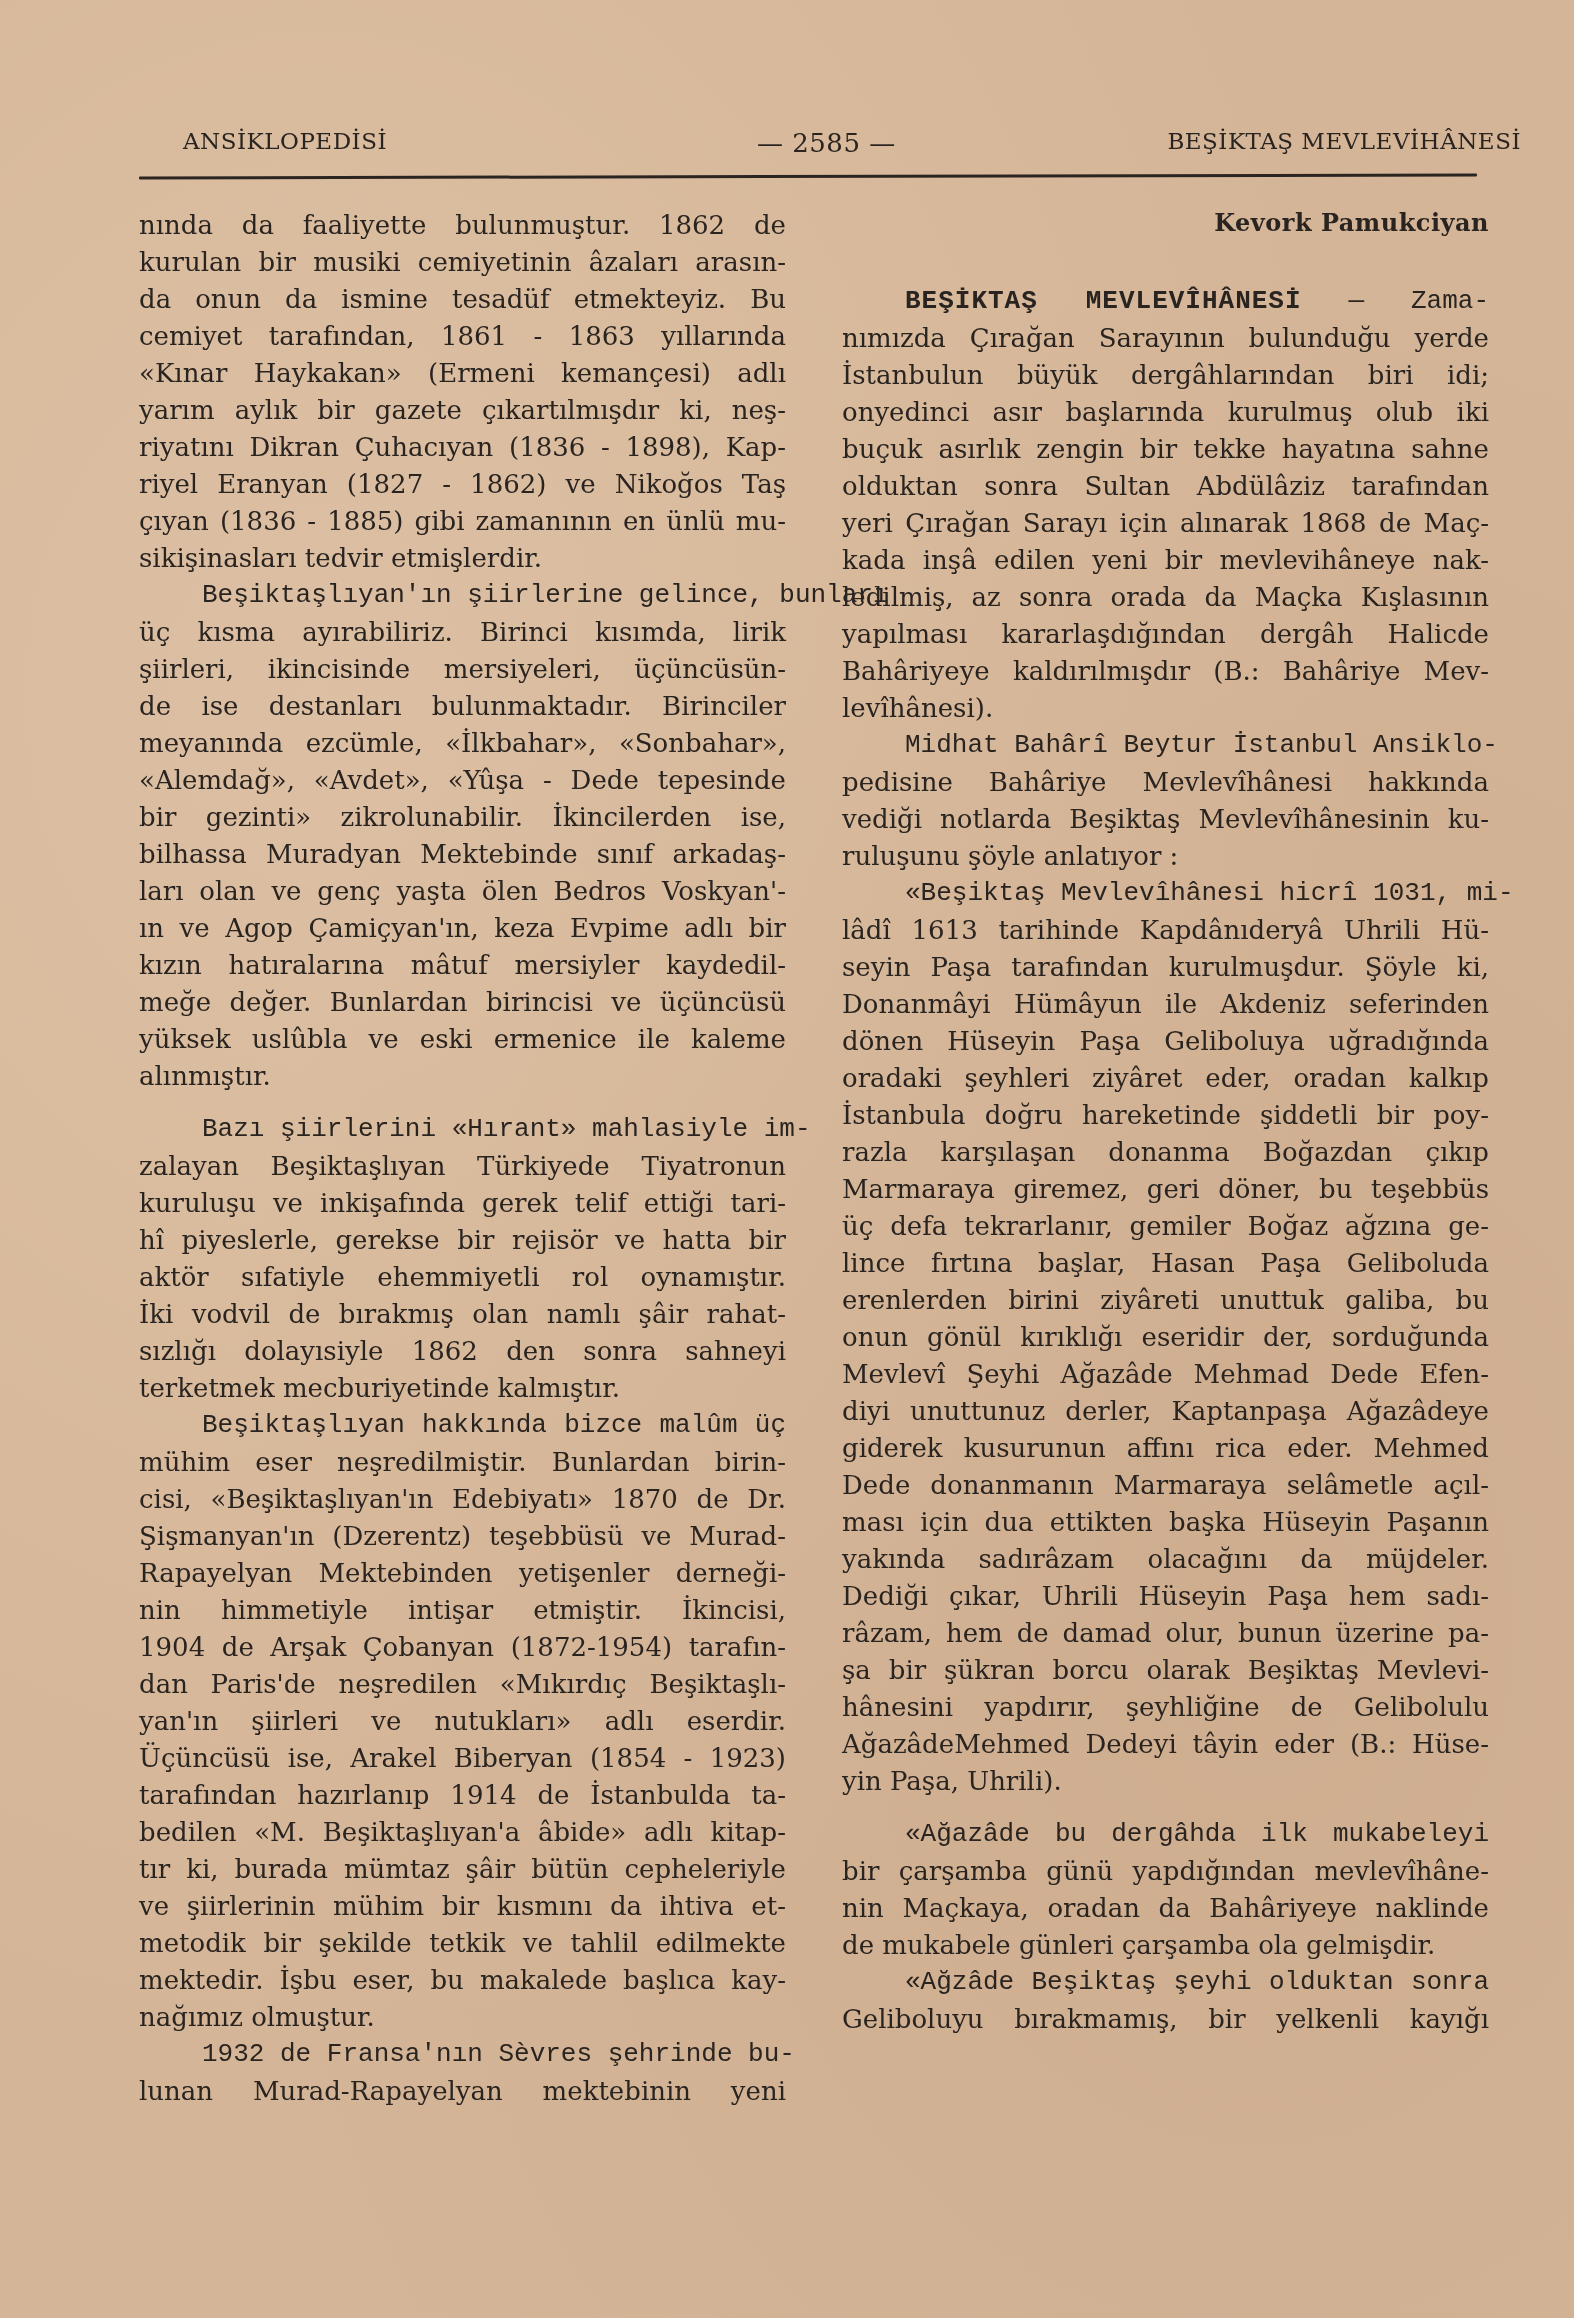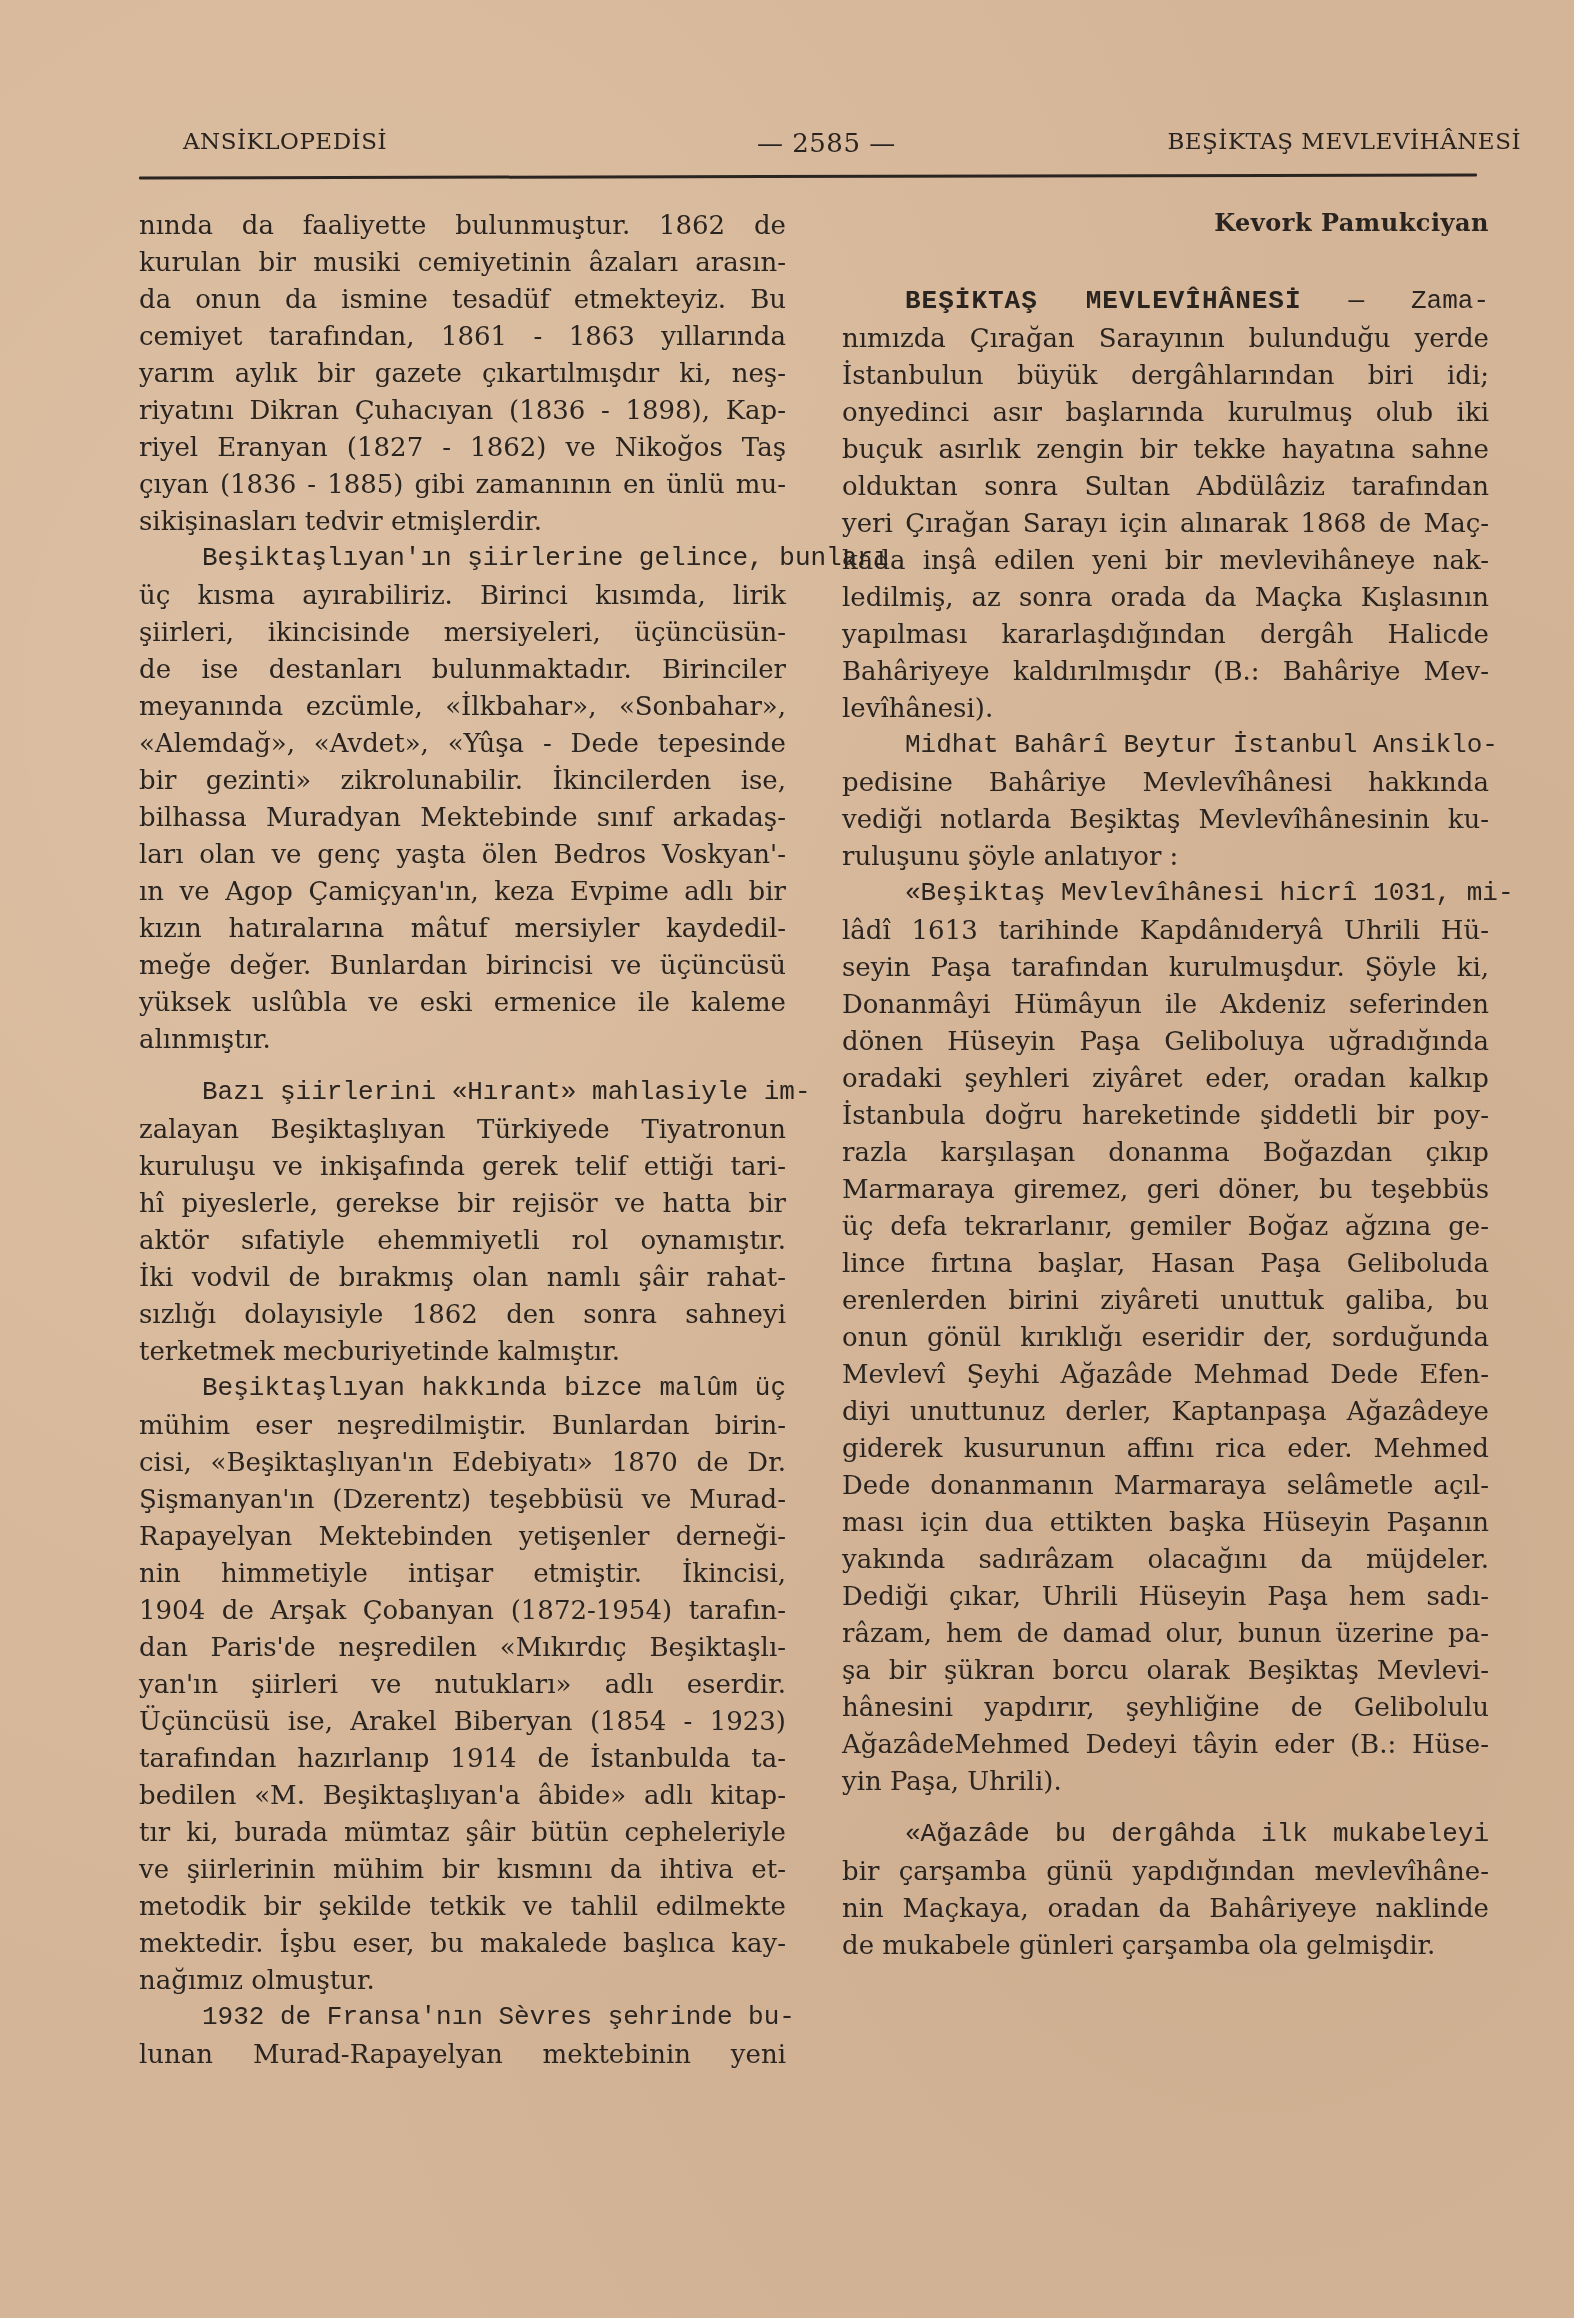--- a/index.html
+++ b/index.html
@@ -49,20 +49,21 @@
   <span class="hdr-right">BEŞİKTAŞ MEVLEVİHÂNESİ</span>
 </div>
 <div class="header-rule"></div>
 
 <div class="column col-left" id="left-col">
     <div>
       <span class="line">nında da faaliyette bulunmuştur. 1862 de</span>
       <span class="line">kurulan bir musiki cemiyetinin âzaları arasın-</span>
       <span class="line">da onun da ismine tesadüf etmekteyiz. Bu</span>
       <span class="line">cemiyet tarafından, 1861 - 1863 yıllarında</span>
+      <span class="line">«Kınar Haykakan» (Ermeni kemançesi) adlı</span>
       <span class="line">yarım aylık bir gazete çıkartılmışdır ki, neş-</span>
       <span class="line">riyatını Dikran Çuhacıyan (1836 - 1898), Kap-</span>
       <span class="line">riyel Eranyan (1827 - 1862) ve Nikoğos Taş</span>
       <span class="line">çıyan (1836 - 1885) gibi zamanının en ünlü mu-</span>
       <span class="line last">sikişinasları tedvir etmişlerdir.</span>
     </div>
     <div>
       <span class="line indent">Beşiktaşlıyan'ın şiirlerine gelince, bunları</span>
       <span class="line">üç kısma ayırabiliriz. Birinci kısımda, lirik</span>
       <span class="line">şiirleri, ikincisinde mersiyeleri, üçüncüsün-</span>
@@ -167,15 +168,19 @@
         <span class="line">AğazâdeMehmed Dedeyi tâyin eder (B.: Hüse-</span>
         <span class="line last">yin Paşa, Uhrili).</span>
       </div>
       <div class="para-gap"></div>
       <div>
         <span class="line indent">«Ağazâde bu dergâhda ilk mukabeleyi</span>
         <span class="line">bir çarşamba günü yapdığından mevlevîhâne-</span>
         <span class="line">nin Maçkaya, oradan da Bahâriyeye naklinde</span>
         <span class="line last">de mukabele günleri çarşamba ola gelmişdir.</span>
       </div>
+      <div>
+        <span class="line indent">«Ağzâde Beşiktaş şeyhi olduktan sonra</span>
+        <span class="line">Geliboluyu bırakmamış, bir yelkenli kayığı</span>
+      </div>
     </div>
 </div>
 
 
 </body></html>

